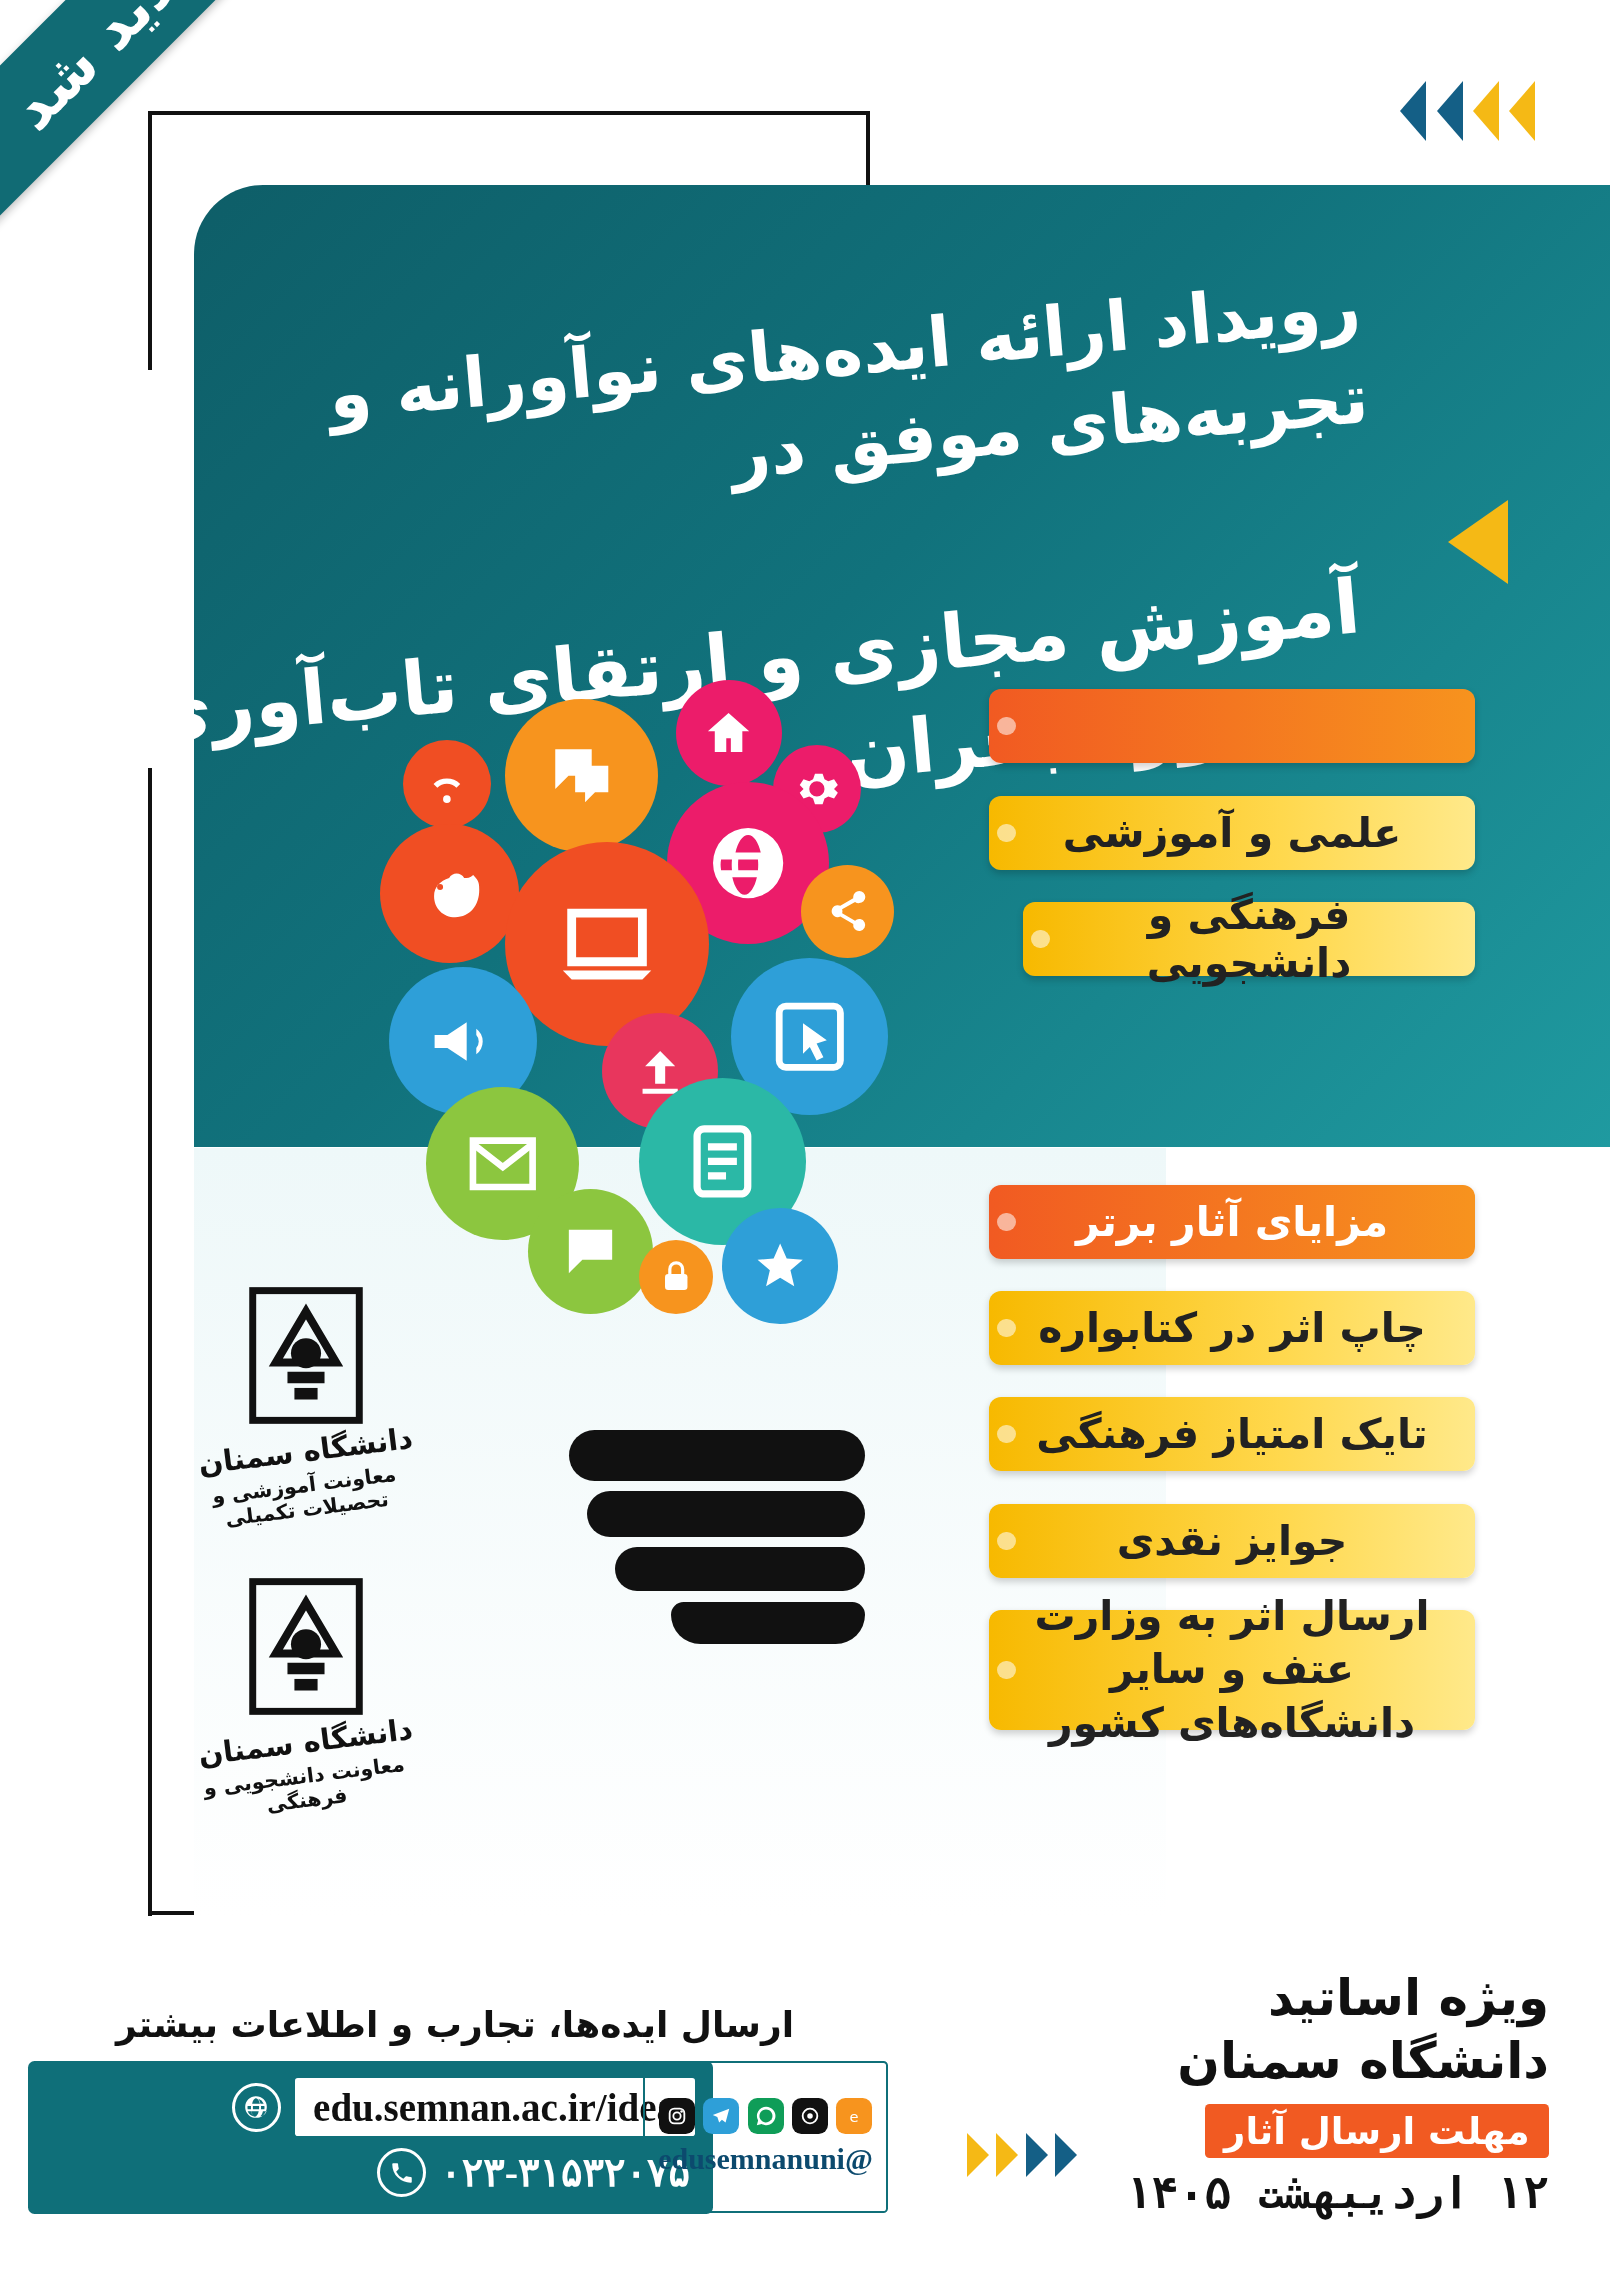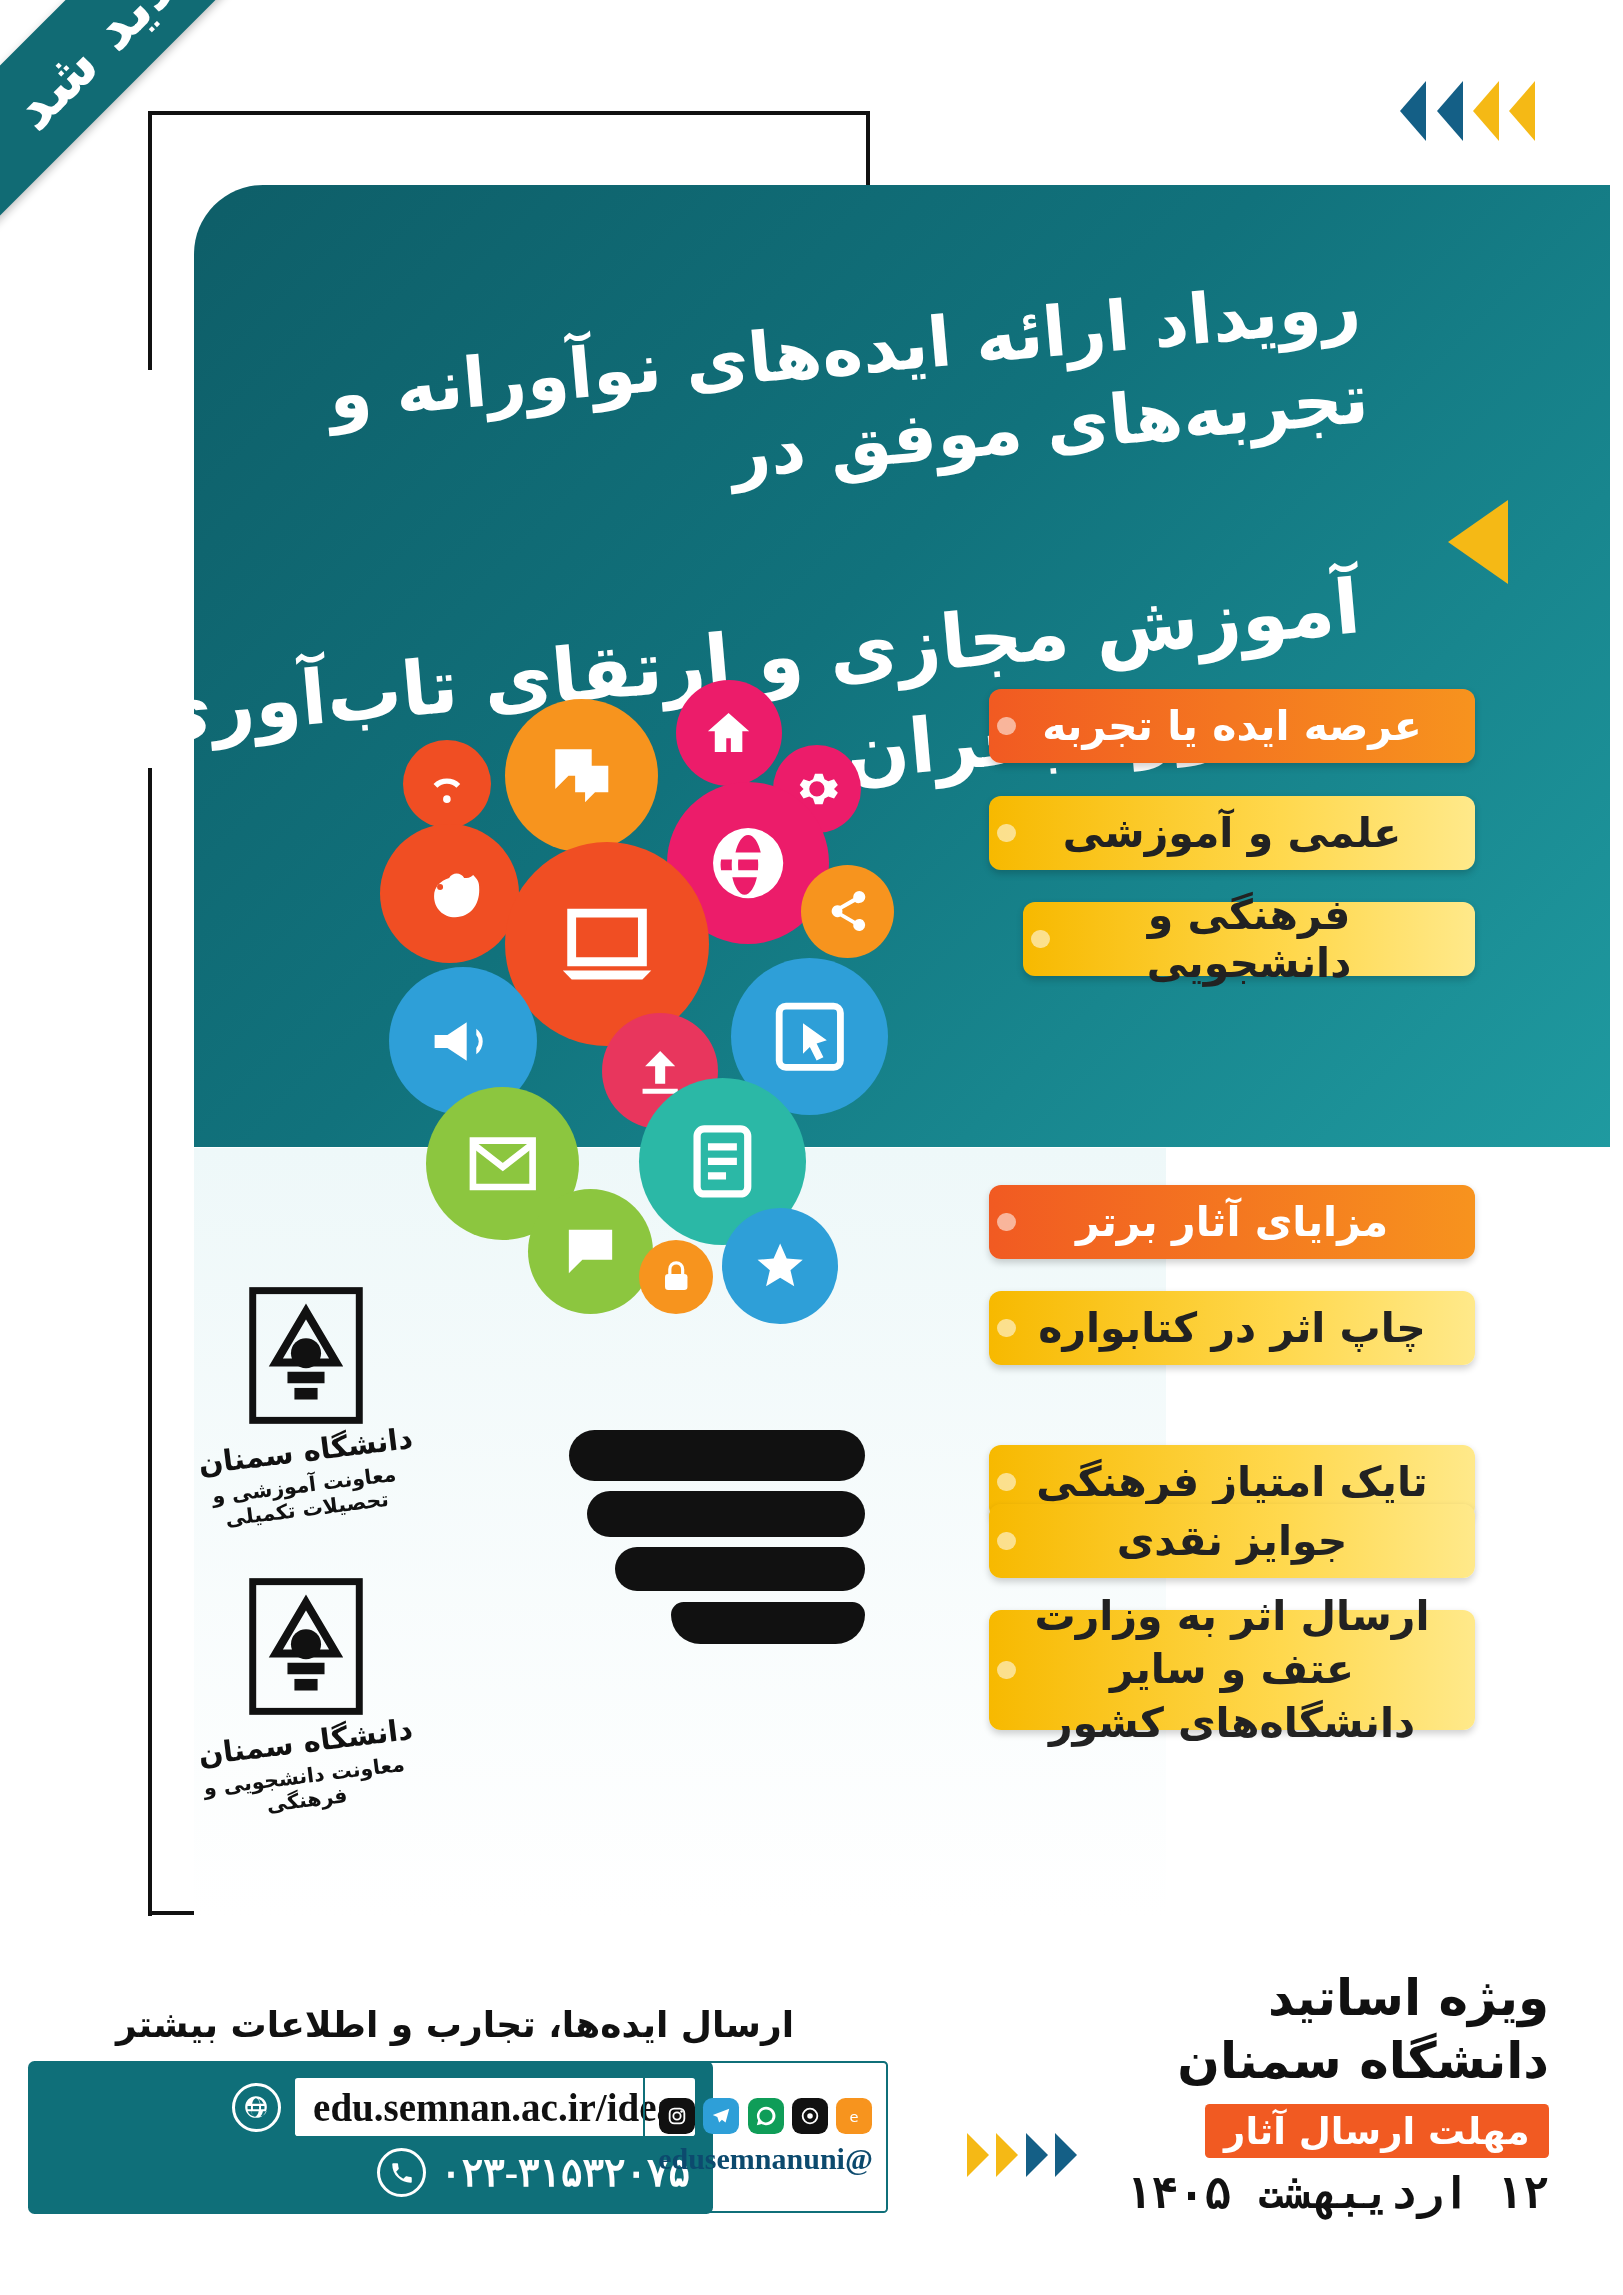--- a/index.html
+++ b/index.html
@@ -251,40 +251,39 @@
     <div class="bulb-base">
       <div class="bb-row" style="height:51px;width:296px;"></div>
       <div class="bb-row" style="height:46px;width:278px;margin-left:9.3px;"></div>
       <div class="bb-row" style="height:44px;width:250px;margin-left:23px;"></div>
       <div class="bb-row" style="height:42px;width:194px;margin-left:51px;border-bottom-left-radius:65px;border-bottom-right-radius:65px;"></div>
     </div>
   </div>
 
   <div class="pill head" style="top:689px;width:486px;">
     <span class="dot"></span>
-    <span>عرصه ایده یا تجربه</span>
   </div>
   <div class="pill y" style="top:796px;width:486px;">
     <span class="dot"></span>
     <span>علمی و آموزشی</span>
   </div>
   <div class="pill y" style="top:902px;width:452px;">
     <span class="dot"></span>
     <span>فرهنگی و دانشجویی</span>
   </div>
 
   <div class="pill head" style="top:1185px;width:486px;">
     <span class="dot"></span>
     <span>مزایای آثار برتر</span>
   </div>
   <div class="pill y" style="top:1291px;width:486px;">
     <span class="dot"></span>
     <span>چاپ اثر در کتابواره</span>
   </div>
-  <div class="pill y" style="top:1397px;width:486px;margin-top:48px;">
+  <div class="pill y" style="top:1397px;width:486px;">
     <span class="dot"></span>
     <span>تایک امتیاز فرهنگی</span>
   </div>
   <div class="pill y" style="top:1504px;width:486px;">
     <span class="dot"></span>
     <span>جوایز نقدی</span>
   </div>
   <div class="pill y tall" style="top:1610px;width:486px;">
     <span class="dot"></span>
     <span>ارسال اثر به وزارت عتف و سایر دانشگاه‌های کشور</span>

